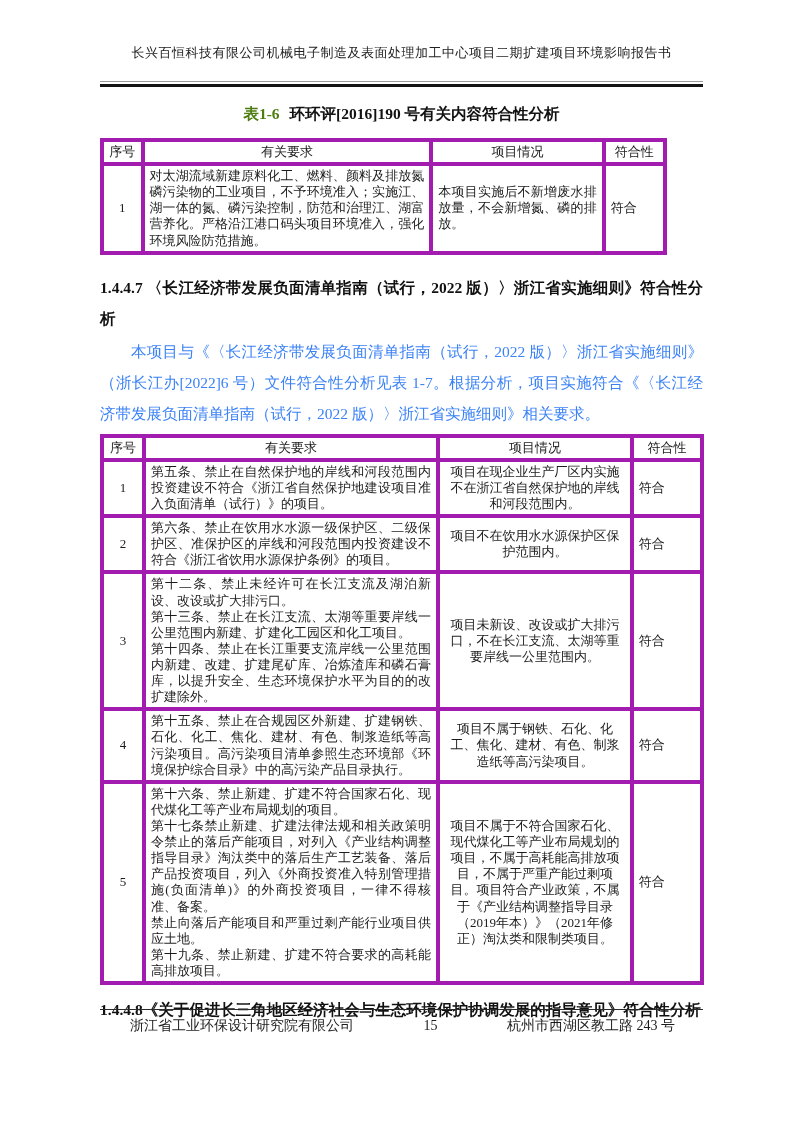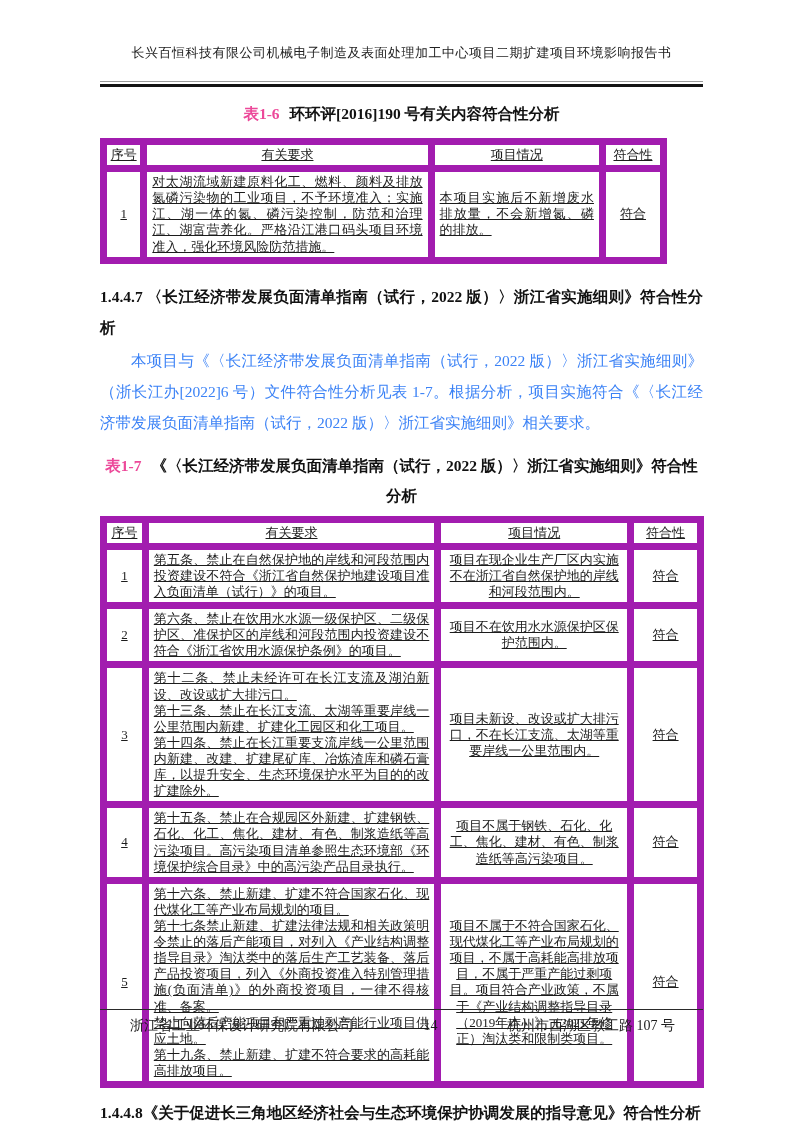--- a/index.html
+++ b/index.html
@@ -36,48 +36,47 @@
     height: 2.5px; background: #141414;
   }
   .tbl-caption {
     margin-top: 16px;
     text-align: center;
     font-weight: bold;
     font-size: 15.5px;
     line-height: 30px;
     color: #111;
   }
-  .tbl-caption .cap-label { color: #ec4899; margin-right: 10px; }
+  .tbl-caption .cap-label { color: #4d7c0f; margin-right: 10px; }
   .caption-17 { margin-top: 13px; padding: 0 2px; }
 
   table.ctable {
     border-collapse: collapse;
     table-layout: fixed;
     font-size: 13px;
     line-height: 1.24;
     color: #1c1c1c;
   }
   table.t16 { width: 567px; margin-top: 9px; }
   table.t17 { width: 604px; margin-top: 5px; }
   .ctable th, .ctable td {
-    border: 7px solid #a21caf;
+    border: 4px solid #a21caf;
     padding: 2px 5px;
     vertical-align: middle;
-    text-decoration: underline;
   }
   .ctable th {
     font-weight: normal;
     text-align: center;
     padding: 2px 2px;
   }
   .cell-no   { text-align: center; }
   .cell-req  { text-align: justify; white-space: pre-line; }
   .cell-sit  { text-align: center; white-space: pre-line; }
   .cell-sit.left { text-align: justify; }
-  .cell-comp { text-align: center; }
+  .cell-comp { text-align: left; }
 
   .sec-heading {
     font-weight: bold;
     font-size: 15.5px;
     line-height: 31px;
     text-align: justify;
     color: #111;
   }
   .h-147 { margin-top: 17px; }
   .h-148 { margin-top: 9px; }
@@ -137,23 +136,20 @@
         <td class="cell-req">对太湖流域新建原料化工、燃料、颜料及排放氮磷污染物的工业项目，不予环境准入；实施江、湖一体的氮、磷污染控制，防范和治理江、湖富营养化。严格沿江港口码头项目环境准入，强化环境风险防范措施。</td>
         <td class="cell-sit left">本项目实施后不新增废水排放量，不会新增氮、磷的排放。</td>
         <td class="cell-comp">符合</td>
       </tr>
     </tbody>
   </table>
 
   <div class="sec-heading h-147">1.4.4.7 〈长江经济带发展负面清单指南（试行，2022 版）〉浙江省实施细则》符合性分析</div>
   <p class="body-para">本项目与《〈长江经济带发展负面清单指南（试行，2022 版）〉浙江省实施细则》（浙长江办[2022]6 号）文件符合性分析见表 1-7。根据分析，项目实施符合《〈长江经济带发展负面清单指南（试行，2022 版）〉浙江省实施细则》相关要求。</p>
 
-  <div class="tbl-caption caption-17">
-    <span class="cap-label">表1-7</span><span>《〈长江经济带发展负面清单指南（试行，2022 版）〉浙江省实施细则》符合性分析</span>
-  </div>
 
   <table class="ctable t17">
     <colgroup>
       <col style="width:7.0%">
         <col style="width:49.0%">
         <col style="width:32.3%">
         <col style="width:11.7%">
     </colgroup>
     <thead>
       <tr>
@@ -201,18 +197,18 @@
       </tr>
     </tbody>
   </table>
 
   <div class="sec-heading h-148">1.4.4.8《关于促进长三角地区经济社会与生态环境保护协调发展的指导意见》符合性分析</div>
 
   <div class="page-footer">
     <div class="footer-rule"></div>
     <div class="footer-row">
       <span>浙江省工业环保设计研究院有限公司</span>
-      <span>14</span>
-      <span>杭州市西湖区教工路 107 号</span>
+      <span>15</span>
+      <span>杭州市西湖区教工路 243 号</span>
     </div>
   </div>
 
 </div>
 
 </body></html>

